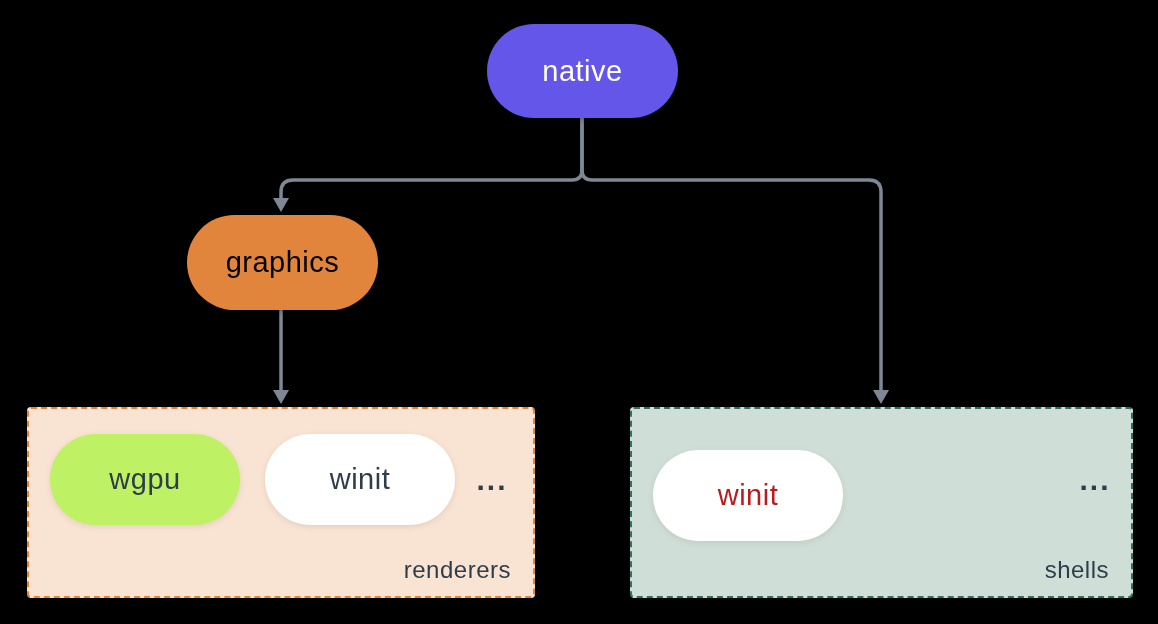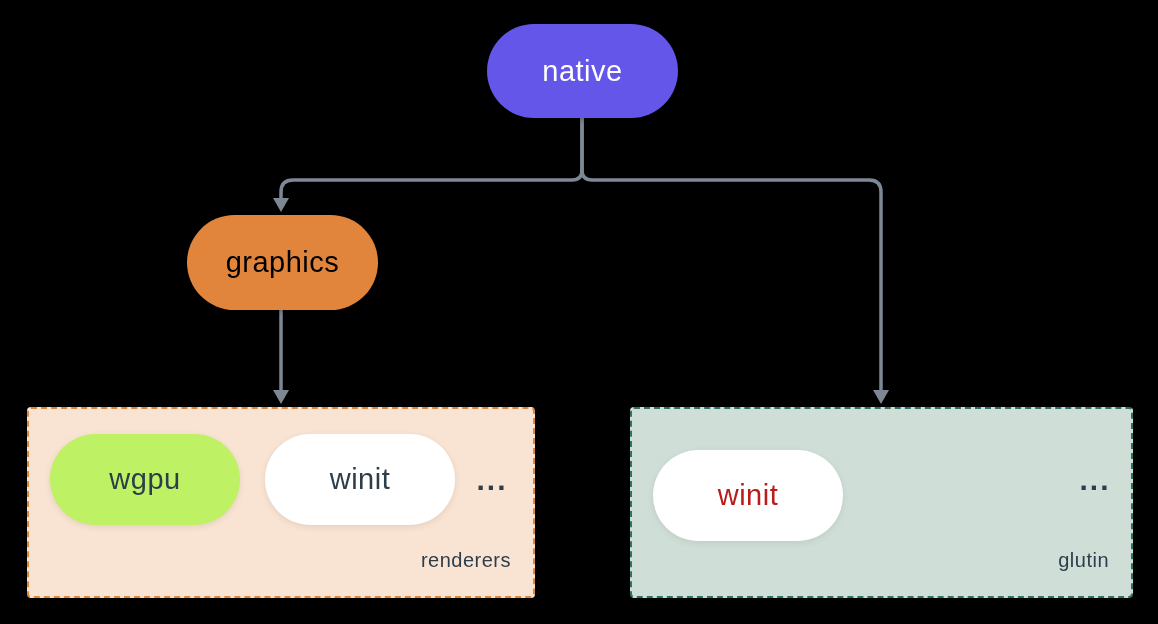--- a/index.html
+++ b/index.html
@@ -72,22 +72,22 @@
     display: flex;
     align-items: center;
     justify-content: center;
     font-size: 30px;
     font-weight: bold;
     letter-spacing: 2px;
   }
   .group-label {
     position: absolute;
     right: 22px;
-    bottom: 24px;
-    font-size: 20px;
+    bottom: 12px;
+    font-size: 24px;
     letter-spacing: 0.5px;
     margin-left: 18px;
   }
 </style>
 </head>
 <body>
 
 <div class="canvas" style="background-color: rgb(0, 0, 0);">
 
   <svg class="connectors" viewBox="0 0 1158 624" xmlns="http://www.w3.org/2000/svg">
@@ -116,16 +116,16 @@
     </div>
     <span class="ellipsis" style="color: rgb(45, 62, 74);">...</span>
     <span class="group-label" style="color: rgb(45, 62, 74);">renderers</span>
   </div>
 
   <div class="group group-shells" style="background-color: rgb(207, 223, 215); border-color: rgb(47, 114, 101);">
     <div class="pill pill-0" style="background-color: rgb(255, 255, 255); color: #b91c1c; margin-top: 16px;">
       <span>winit</span>
     </div>
     <span class="ellipsis" style="color: rgb(45, 62, 74);">...</span>
-    <span class="group-label" style="color: rgb(45, 62, 74);">glutin</span>
+    <span class="group-label" style="color: rgb(45, 62, 74);">shells</span>
   </div>
 
 </div>
 
 </body></html>

